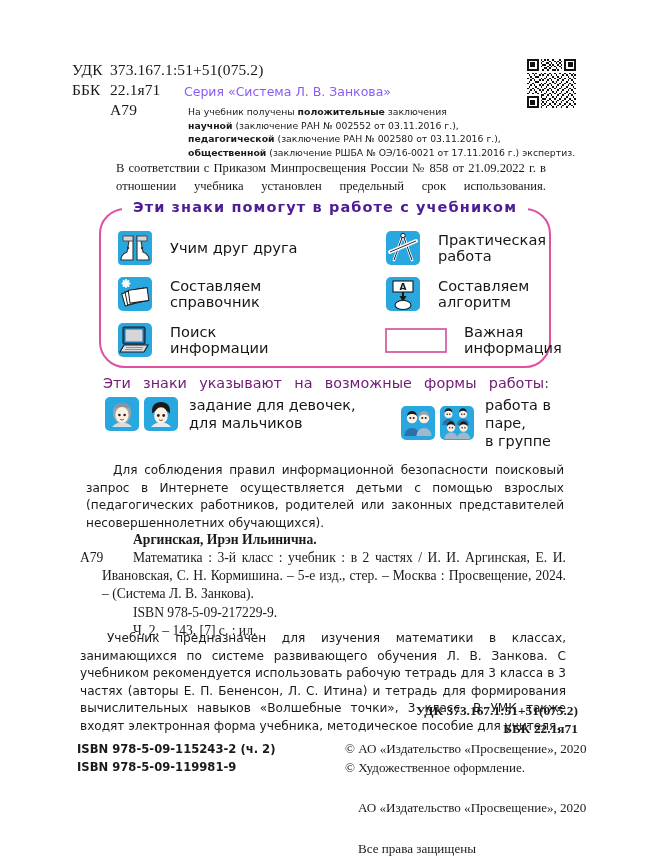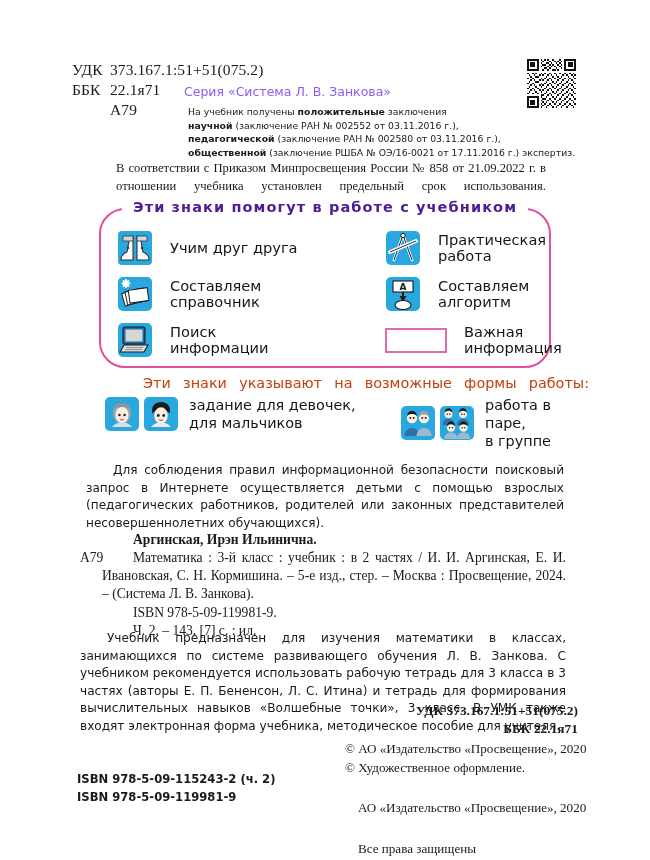--- a/index.html
+++ b/index.html
@@ -82,24 +82,23 @@
   .sign-label {
     font-family: "DejaVu Sans", sans-serif;
     font-size: 14.6px; line-height: 1.08; color: #161616;
   }
   .ic { width: 36px; height: 36px; flex: 0 0 36px; }
 
   
   .forms-title {
     position: absolute; left: 103px; top: 375px; width: 446px;
     font-family: "DejaVu Sans", sans-serif;
-    font-size: 14.4px; color: #c2410c;
+    font-size: 14.4px; color: #701a75;
     text-align: justify; text-align-last: justify;
     white-space: nowrap;
-    margin-left: 40px;
   }
   .forms-row { position: absolute; top: 396px; display: flex; align-items: center; gap: 10px; }
   .forms-row.left { left: 104px; }
   .forms-row.right { left: 400px; }
   .pairicons { display: flex; align-items: center; gap: 3px; }
   .forms-label {
     font-family: "DejaVu Sans", sans-serif;
     font-size: 14.4px; line-height: 1.25; color: #161616;
   }
 
@@ -144,21 +143,21 @@
   .p-annot .ind { display: inline-block; width: 27px; }
 
   .udk-bottom {
     position: absolute; left: 0; top: 702px; width: 578px;
     text-align: right;
     font-family: "Liberation Serif", serif;
     font-weight: 700; font-size: 13.4px; line-height: 1.32;
   }
 
   .isbn-left {
-    position: absolute; left: 77px; top: 771px;
+    position: absolute; left: 77px; top: 741px;
     font-family: "DejaVu Sans", sans-serif;
     font-weight: 700; font-size: 11.6px; line-height: 1.55;
   }
   .copyright {
     position: absolute; left: 345px; top: 740px;
     font-family: "Liberation Serif", serif;
     font-size: 13.1px; line-height: 1.42;
   }
   .copyright .row { white-space: nowrap; }
   .copyright .indented { padding-left: 13px; margin-top: 22px; }
@@ -587,21 +586,21 @@
   </div>
 
   <div class="p-safety"><span class="ind"></span><span>Для соблюдения правил информационной безопасности поисковый запрос в Интернете осуществляется детьми с помощью взрослых (педагогических работников, родителей или законных представителей несовершеннолетних обучающихся).</span></div>
 
   <div class="cip">
     <div class="cip-author">Аргинская, Ирэн Ильинична.</div>
     <div class="cip-main">
       <span class="cip-code">А79</span>
       <div class="cip-body"><span class="ind"></span><span>Математика : 3-й класс : учебник : в 2 частях / И. И. Аргинская, Е. И. Ивановская, С. Н. Кормишина. – 5-е изд., стер. – Москва : Просвещение, 2024. – (Система Л. В. Занкова).</span></div>
     </div>
-    <div class="cip-isbn">ISBN 978-5-09-119981-9.</div>
+    <div class="cip-isbn">ISBN 978-5-09-217229-9.</div>
     <div class="cip-isbn">Ч. 2. – 143, [7] с. : ил.</div>
   </div>
 
   <div class="p-annot"><span class="ind"></span><span>Учебник предназначен для изучения математики в классах, занимающихся по системе развивающего обучения Л. В. Занкова. С учебником рекомендуется использовать рабочую тетрадь для 3 класса в 3 частях (авторы Е. П. Бененсон, Л. С. Итина) и тетрадь для формирования вычислительных навыков «Волшебные точки», 3 класс. В УМК также входят электронная форма учебника, методическое пособие для учителя.</span></div>
 
   <div class="udk-bottom">
     <div>УДК 373.167.1:51+51(075.2)</div>
     <div>ББК 22.1я71</div>
   </div>
 

